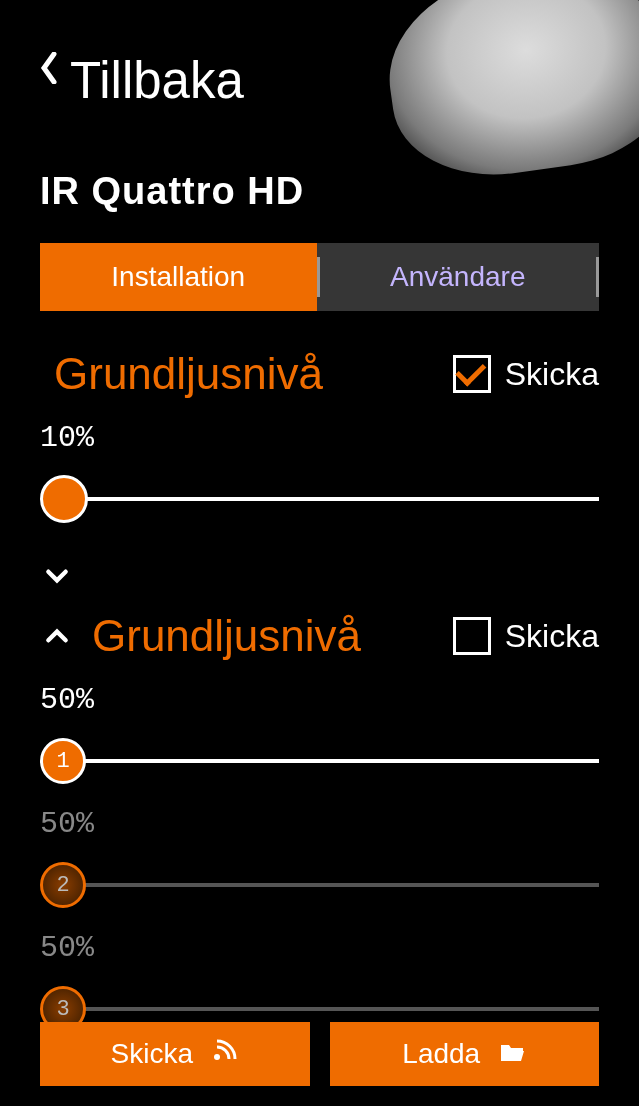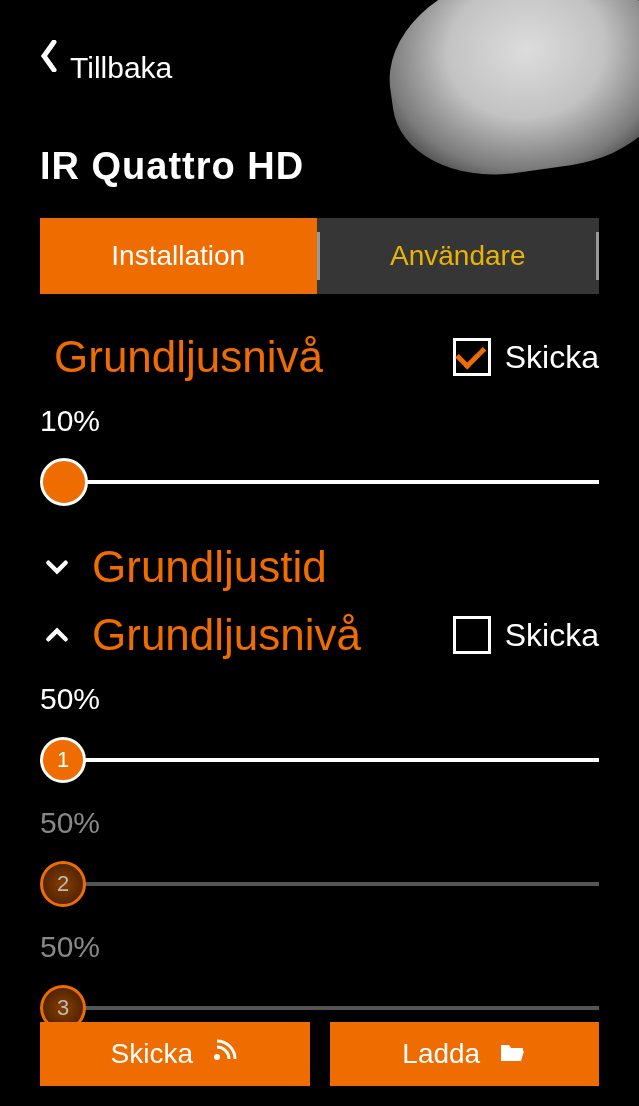--- a/index.html
+++ b/index.html
@@ -24,41 +24,41 @@
     opacity: 0.9;
   }
   .back-row {
     display: flex;
     align-items: center;
     padding: 30px 40px 0 40px;
     gap: 10px;
     cursor: pointer;
   }
   .back-row svg { width: 20px; height: 32px; }
-  .back-label { font-size: 30px; font-weight: 500; margin-top: 21px; }
+  .back-label { font-size: 51px; font-weight: 500; margin-top: 21px; }
   .title {
     font-size: 38px;
     font-weight: 600;
     padding: 60px 40px 30px 40px;
     letter-spacing: 1px;
   }
   .tabs {
     display: flex;
     margin: 0 40px;
     background: #363636;
-    height: 76px;
+    height: 68px;
     align-items: stretch;
   }
   .tab {
     flex: 1;
     display: flex;
     align-items: center;
     justify-content: center;
     font-size: 28px;
-    color: #eab308;
+    color: #c4b5fd;
     cursor: pointer;
     position: relative;
   }
   .tab.active {
     background: #ef6c00;
     color: #fff;
     font-weight: 500;
   }
   .tab-divider {
     width: 3px;
@@ -97,21 +97,21 @@
   }
   .checkbox.checked::after {
     content: '';
     width: 22px; height: 12px;
     border-left: 5px solid #ef6c00;
     border-bottom: 5px solid #ef6c00;
     transform: rotate(-45deg) translate(2px,-3px);
   }
   .send-label { font-size: 32px; }
 
-  .slider-block { margin-top: 22px; }
+  .slider-block { margin-top: 22px; font-family: Liberation Mono, monospace; }
   .slider-value { font-size: 30px; font-weight: 500; margin-bottom: 20px; }
   .slider-value.dim { color: #888; }
   .slider-track {
     position: relative;
     height: 48px;
     display: flex;
     align-items: center;
   }
   .track-line {
     position: absolute;
@@ -202,21 +202,20 @@
     </div>
   </div>
 
   <div class="section-header" style="margin-top:36px;">
     <div class="section-header-left">
       <span class="chev">
         <svg viewBox="0 0 24 24">
             <path d="M4 8 L12 16 L20 8" stroke="#fff" stroke-width="4" fill="none" stroke-linecap="round"></path>
           </svg>
       </span>
-      <div class="section-title">Grundljustid</div>
     </div>
   </div>
 
   <div class="section-header" style="margin-top:18px;">
     <div class="section-header-left">
       <span class="chev">
         <svg viewBox="0 0 24 24">
             <path d="M4 16 L12 8 L20 16" stroke="#fff" stroke-width="4" fill="none" stroke-linecap="round"></path>
           </svg>
       </span>

